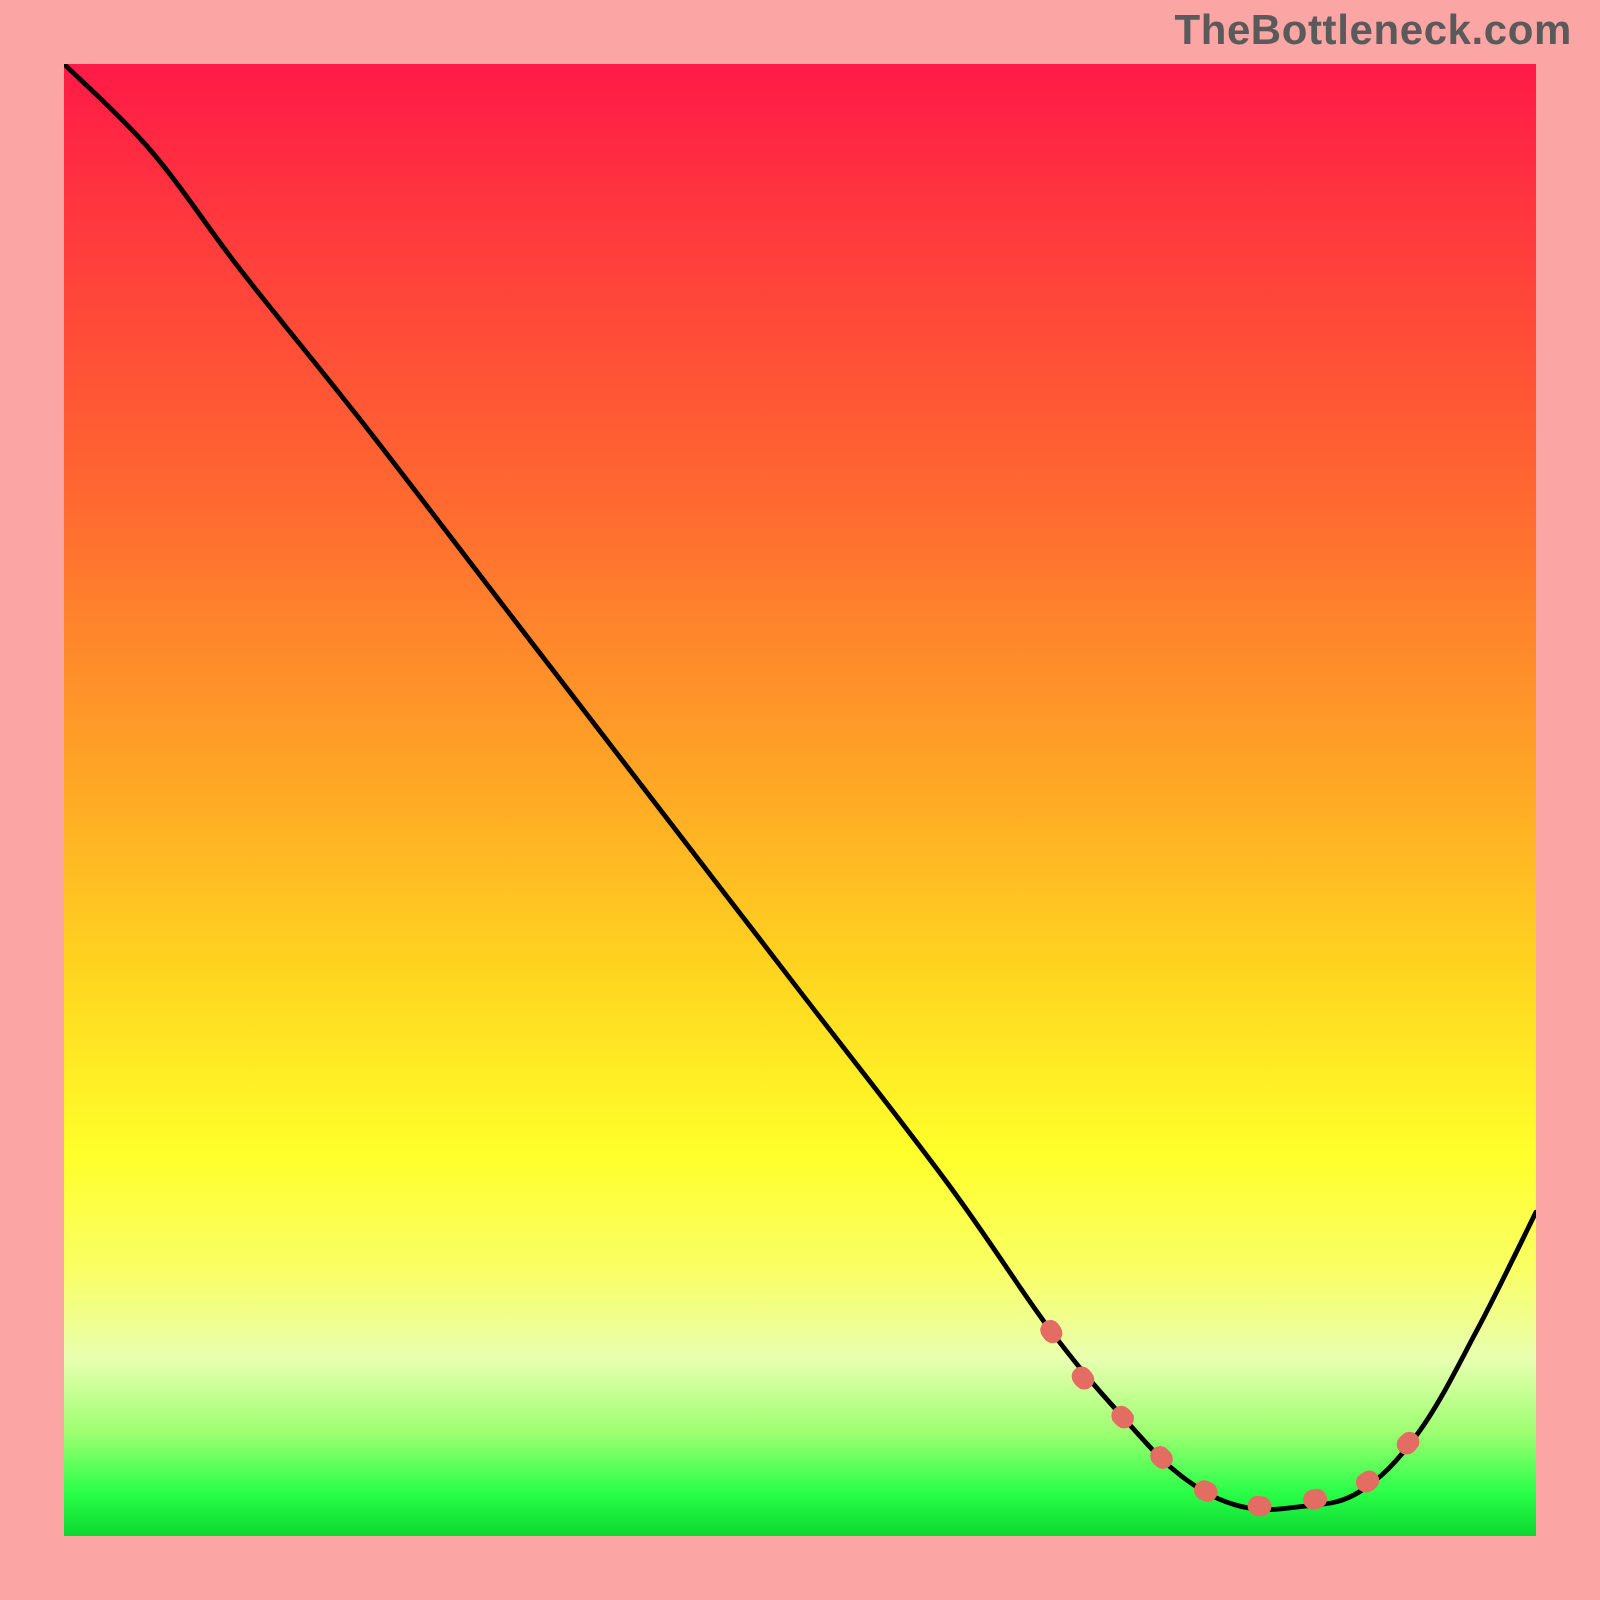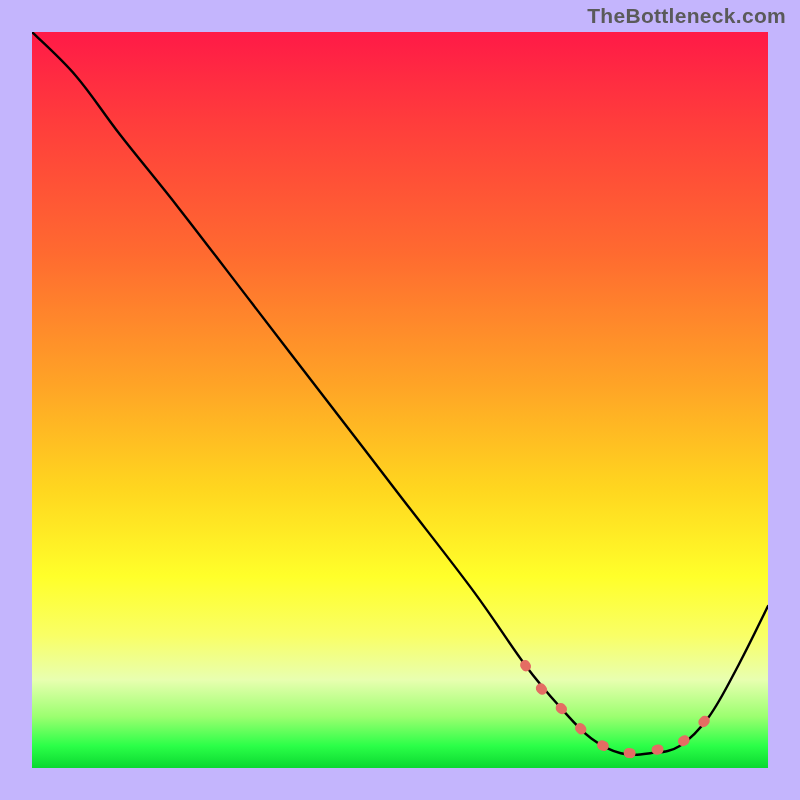--- a/index.html
+++ b/index.html
@@ -8,21 +8,21 @@
     width: 800px;
     height: 800px;
     background: #000;
     overflow: hidden;
     font-family: Arial, Helvetica, sans-serif;
   }
   .frame {
     position: relative;
     width: 800px;
     height: 800px;
-    background: #c4b5fd;
+    background: #fca5a5;
   }
   .watermark {
     position: absolute;
     top: 4px;
     right: 14px;
     color: #5a5a5a;
     font-size: 21px;
     font-weight: 600;
     letter-spacing: 0.3px;
     z-index: 5;

